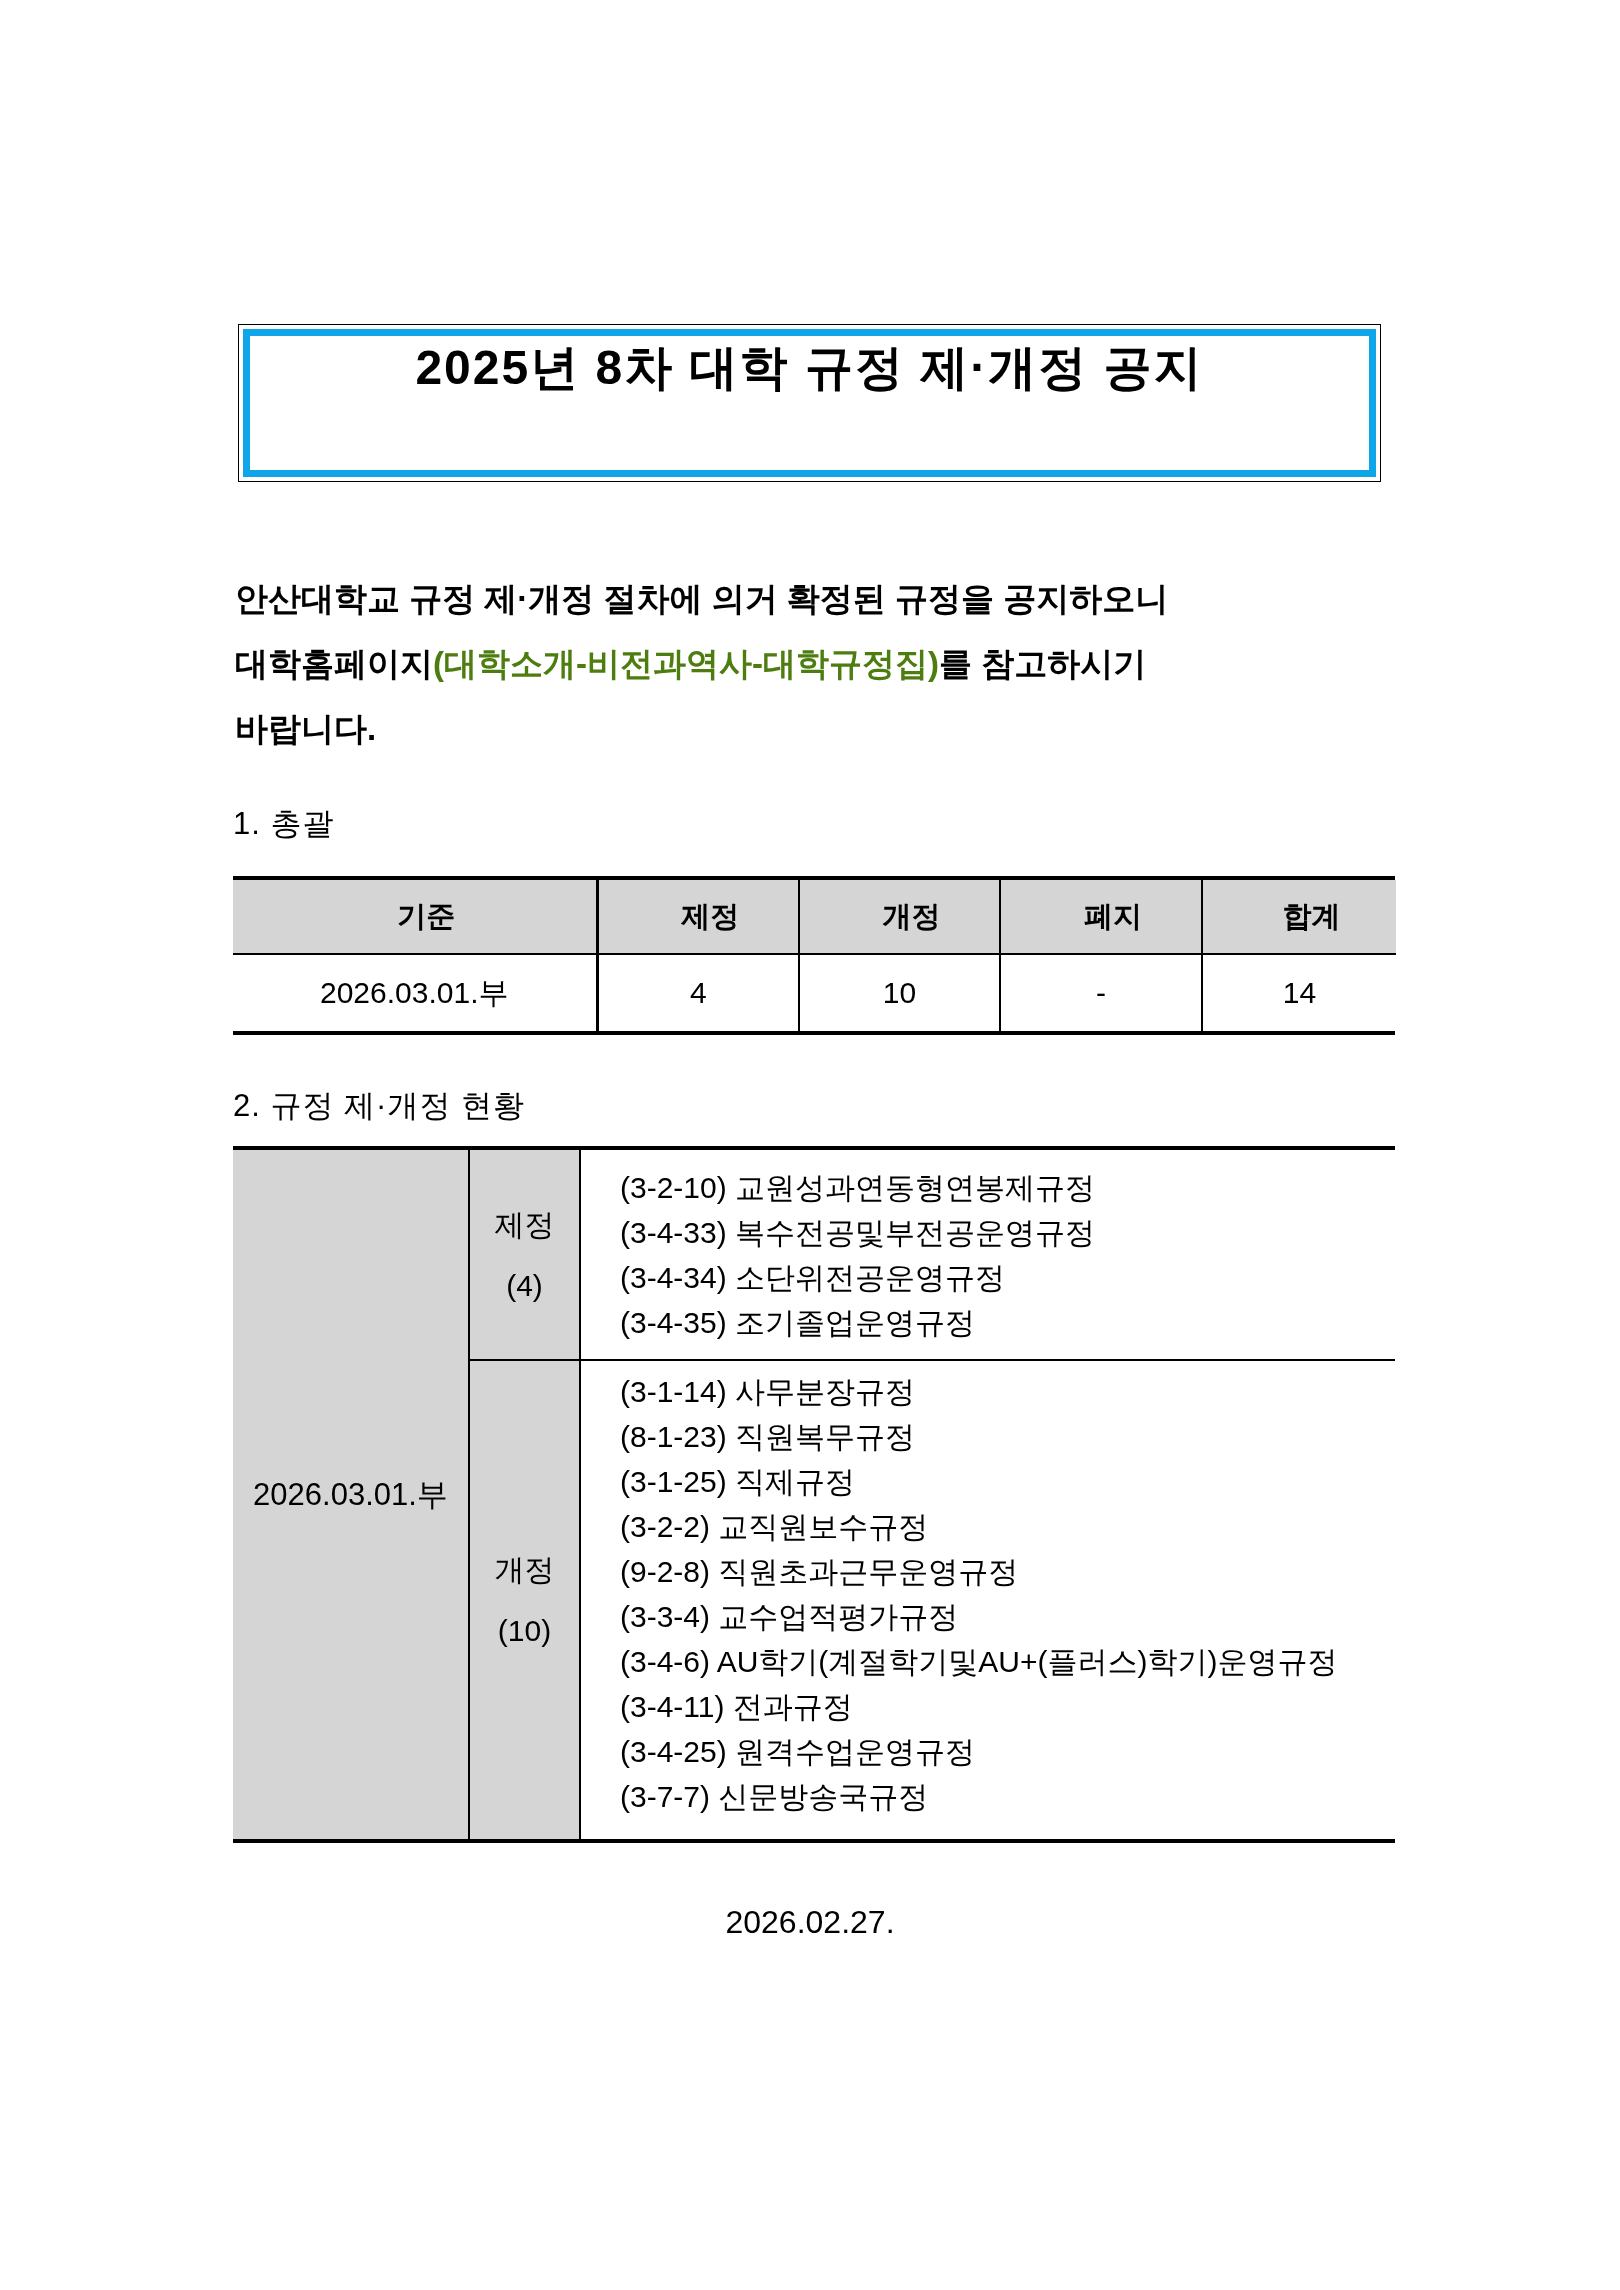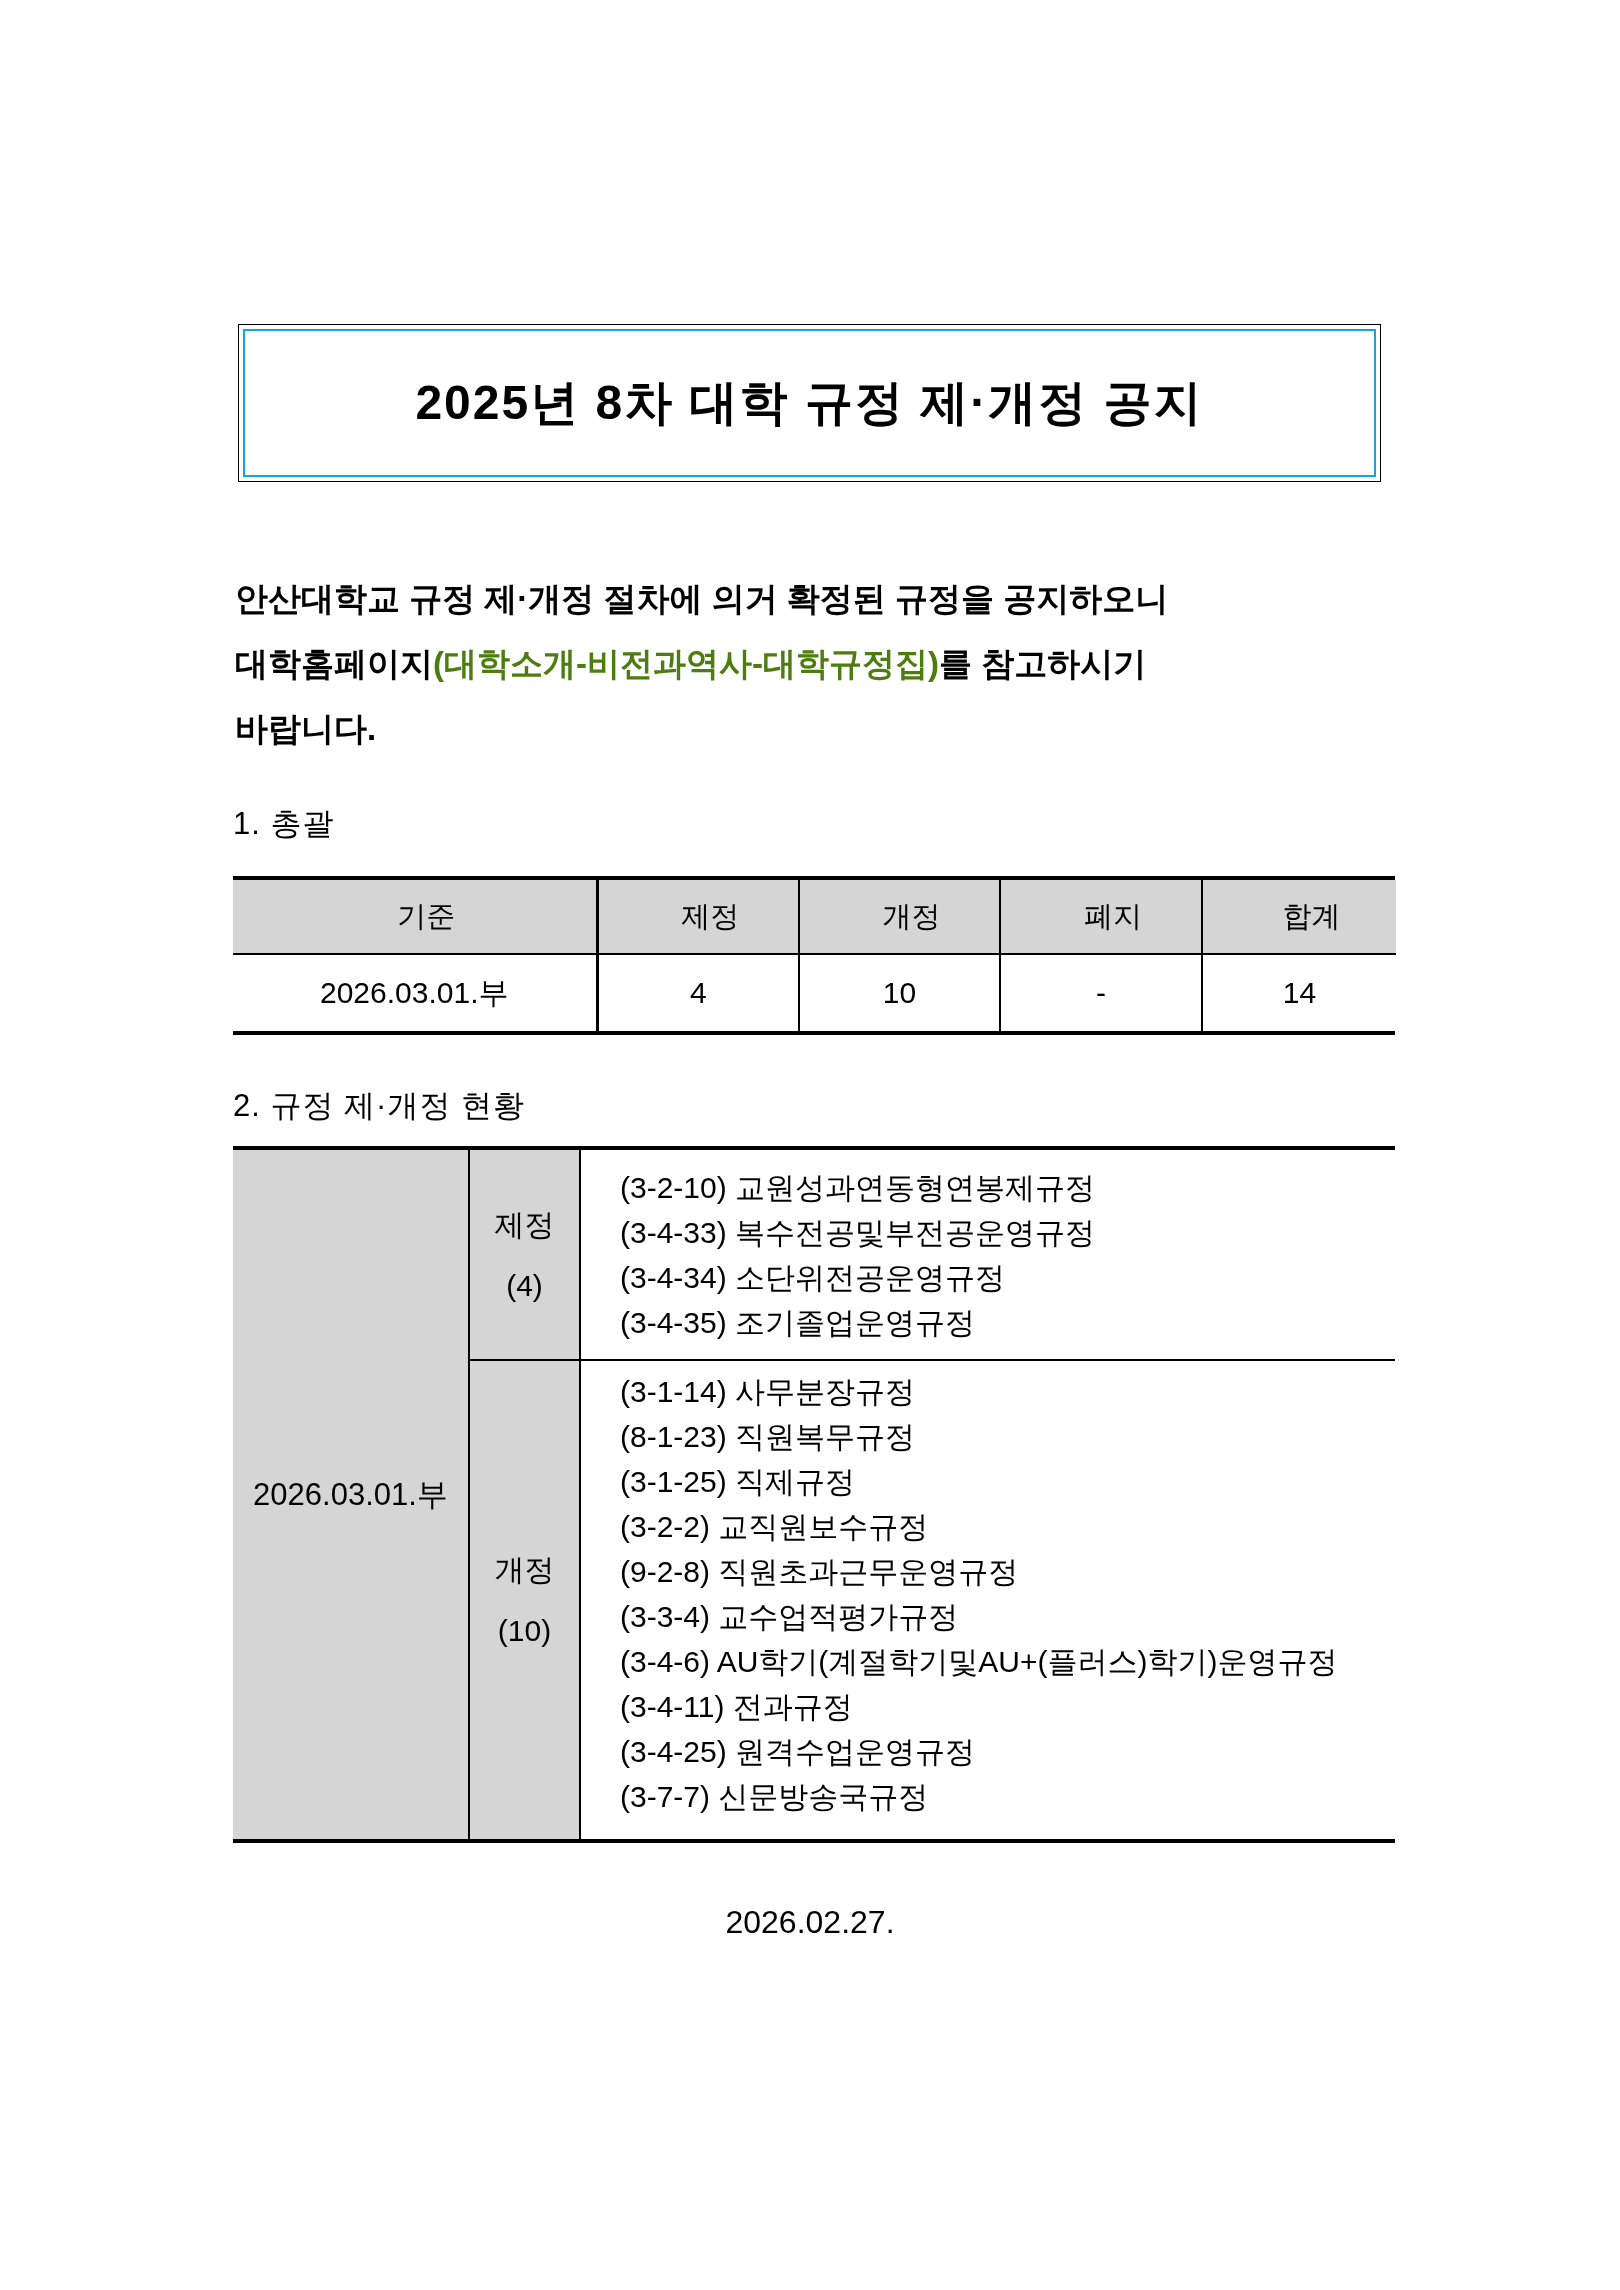--- a/index.html
+++ b/index.html
@@ -17,22 +17,22 @@
   
   .title-box {
     position: absolute;
     left: 238px; top: 324px;
     width: 1143px; height: 158px;
     border: 1px solid #000;
     padding: 3.9px;
   }
   .title-inner {
     width: 100%; height: 100%;
-    border: 2px solid #0ea5e9;
-    display: flex; align-items: center; justify-content: center;
+    border: 7px solid #0ea5e9;
+    display: flex; align-items: flex-start; justify-content: center;
   }
   .doc-title {
     font-size: 48px;
     font-weight: 700;
     letter-spacing: 2px;
     white-space: nowrap;
   }
 
   
   .intro {
@@ -67,21 +67,21 @@
   }
   table { width: 100%; border-collapse: collapse; table-layout: fixed; }
 
   
   .tbl1-wrap { top: 876px; }
   .tbl1 th {
     background: #d5d5d5;
     border-bottom: 2px solid #000;
     height: 74px;
     font-size: 29px;
-    font-weight: 400;
+    font-weight: 700;
     text-align: center;
     vertical-align: middle;
     padding-left: 24px;
   }
   .tbl1 td {
     height: 77px;
     font-size: 30px;
     font-weight: 400;
     text-align: center;
     vertical-align: middle;

